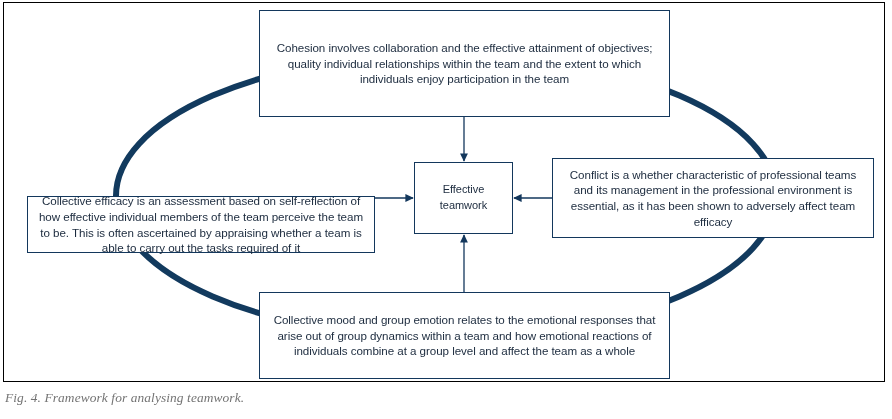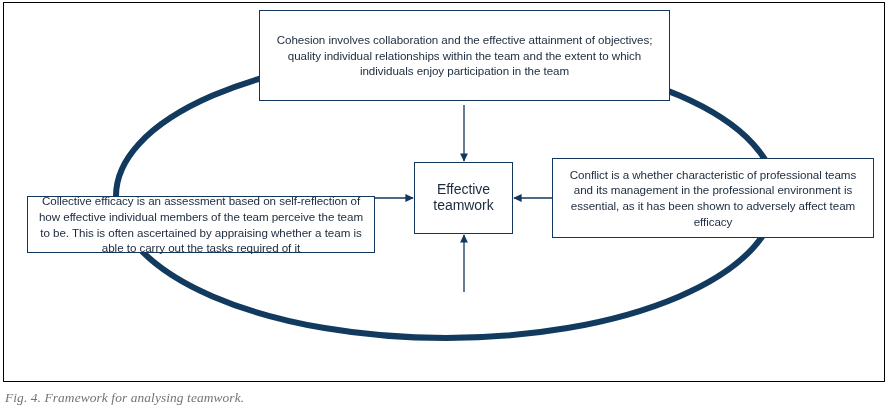--- a/index.html
+++ b/index.html
@@ -17,25 +17,25 @@
 
   .node{
     position:absolute;box-sizing:border-box;
     border:1.4px solid #13375c;background:#ffffff;color:#1b2a3d;
     display:flex;align-items:center;justify-content:center;text-align:center;
     font-family:"Liberation Sans",sans-serif;
     font-size:11.6px;line-height:15.6px;letter-spacing:-0.05px;
   }
   .node span{display:block;padding:0 6px;}
 
-  #node-top{left:259px;top:10px;width:411px;height:91px;}
+  #node-top{left:259px;top:10px;width:411px;height:107px;}
   #node-left{left:27px;top:160px;width:348px;height:57px;margin-top:36px;}
   #node-right{left:552px;top:158px;width:322px;height:80px;}
   #node-bottom{left:259px;top:292px;width:411px;height:87px;}
-  #node-center{left:414px;top:162px;width:99px;height:72px;font-size:14px;}
+  #node-center{left:414px;top:162px;width:99px;height:72px;font-size:11px;}
 
   .caption{
     position:absolute;left:5px;top:390px;width:700px;
     font-family:"Liberation Serif",serif;font-style:italic;
     font-size:13.4px;color:#737373;letter-spacing:0.1px;
   }
 </style>
 </head>
 <body>
 
@@ -68,20 +68,23 @@
   </div>
 
   <div class="node" id="node-left">
     <span>Collective efficacy is an assessment based on self-reflection of how effective individual members of the team perceive the team to be. This is often ascertained by appraising whether a team is able to carry out the tasks required of it</span>
   </div>
 
   <div class="node" id="node-right">
     <span>Conflict is a whether  characteristic of professional teams and its management in the professional environment is essential, as it has been shown to adversely affect team efficacy</span>
   </div>
 
+  <div class="node" id="node-bottom">
+    <span>Collective mood and group emotion relates to the emotional responses that arise out of group dynamics within a team and how emotional reactions of individuals combine at a group level and affect the team as a whole</span>
+  </div>
 
   <div class="node" id="node-center">
     <span style="white-space:pre-line;">Effective
 teamwork</span>
   </div>
 
   <div class="caption">Fig. 4. Framework for analysing teamwork.</div>
 
 </div>
 

